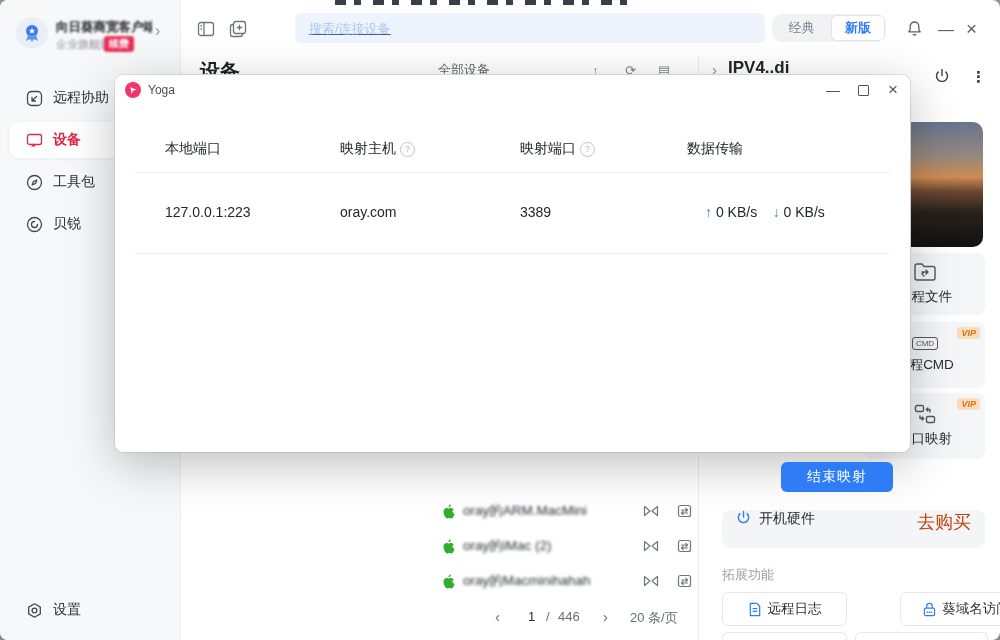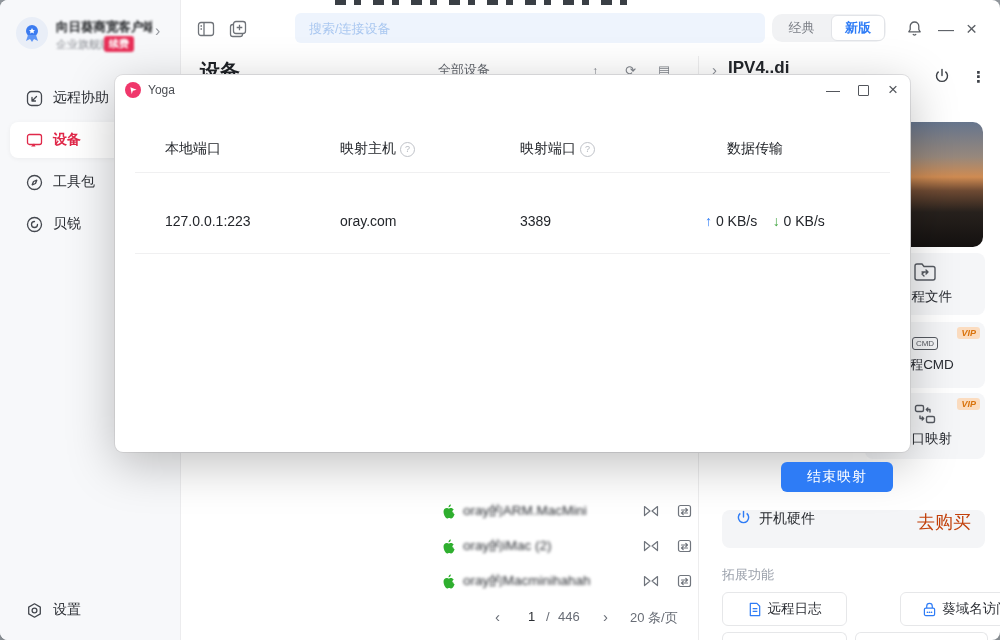--- a/index.html
+++ b/index.html
@@ -19,21 +19,21 @@
   .ubadge{left:104px;top:36px;background:#e83058;color:#fff;font-size:10px;padding:1px 5px;border-radius:3px;font-weight:bold;}
   .uchev{left:155px;top:22px;color:#9a9da3;font-size:16px;}
   .side-item{left:10px;width:160px;height:36px;border-radius:8px;display:flex;align-items:center;
              padding-left:16px;box-sizing:border-box;gap:10px;color:#2c2f35;font-size:14px;cursor:pointer;}
   .side-item svg{flex:0 0 auto;}
   .side-item.active{background:#fff;color:#e0294a;box-shadow:0 1px 5px rgba(0,0,0,.05);font-weight:bold;}
 
   
   .tb-icon{top:20px;width:18px;height:18px;color:#6f7379;cursor:pointer;}
   .search{left:295px;top:13px;width:470px;height:30px;background:#eef4fd;border:none;border-radius:6px;
-          padding:0 14px;font-size:13px;color:#3d5a86;box-sizing:border-box;outline:none;font-family:inherit;}
+          padding:0 14px;font-size:13px;color:#3d5a86;box-sizing:border-box;outline:none;font-family:inherit;text-decoration:underline;}
   .search::placeholder{color:#a9c7f0;}
   .toggle{left:772px;top:14px;width:114px;height:28px;background:#f1f2f4;border-radius:10px;display:flex;align-items:center;}
   .tg-classic{flex:1;text-align:center;font-size:13px;color:#7b7f86;cursor:pointer;}
   .tg-new{width:54px;height:26px;margin-right:1px;background:#fff;border:1px solid #e2e4e8;border-radius:6px;
           display:flex;align-items:center;justify-content:center;font-size:13px;color:#2e7cf6;font-weight:bold;cursor:pointer;box-sizing:border-box;}
   .winbtn{color:#5c6066;font-size:16px;cursor:pointer;line-height:1;}
 
   
   .page-title{left:200px;top:58px;font-size:20px;font-weight:bold;color:#1e2126;}
   .filter{left:438px;top:61px;font-size:13px;color:#62666d;}
@@ -69,21 +69,21 @@
           box-shadow:0 12px 48px rgba(0,0,0,.25),0 0 0 1px #e6e6e8;}
   .dlg-icon{left:10px;top:7px;width:16px;height:16px;border-radius:50%;background:#f0376b;
             display:flex;align-items:center;justify-content:center;}
   .dlg-title{left:33px;top:8px;font-size:12px;color:#4b4e53;}
   .dlg-ctl{top:8px;color:#53565c;font-size:14px;cursor:pointer;line-height:1;}
   .dlg-max{top:10px;width:9px;height:9px;border:1.2px solid #53565c;border-radius:1px;cursor:pointer;}
   .th{top:65px;font-size:14px;font-weight:500;color:#1c1f24;display:flex;align-items:center;gap:4px;}
   .help{width:13px;height:13px;border:1px solid #c0c3c9;border-radius:50%;color:#b4b8bf;font-size:9px;
         display:inline-flex;align-items:center;justify-content:center;cursor:pointer;}
   .dlg-div{left:20px;width:755px;height:1px;background:#f0f0f1;}
-  .td{top:138px;font-size:14px;color:#23262b;}
+  .td{top:129px;font-size:14px;color:#23262b;}
   .uparrow{color:#2e7cf6;font-weight:bold;}
   .dnarrow{color:#3fa43f;font-weight:bold;}
   .endbtn{left:666px;top:387px;width:112px;height:30px;background:#2e7cf6;border:none;border-radius:6px;
           color:#fff;font-size:14px;cursor:pointer;font-family:inherit;letter-spacing:1px;}
 
   
   .clipfrag{left:335px;top:0;width:300px;height:5px;
     background:repeating-linear-gradient(90deg,#3a3f45 0 11px,transparent 11px 19px,#3a3f45 19px 26px,transparent 26px 38px);}
 </style>
 </head>
@@ -308,21 +308,21 @@
       <span>本地端口</span>
     </div>
     <div class="abs th" style="left:225px">
       <span>映射主机</span>
       <span class="help">?</span>
     </div>
     <div class="abs th" style="left:405px">
       <span>映射端口</span>
       <span class="help">?</span>
     </div>
-    <div class="abs th" style="left:612px">
+    <div class="abs th" style="left:572px">
       <span>数据传输</span>
     </div>
 
     <div class="abs dlg-div" style="top:97px"></div>
 
     <div class="abs td" style="left:50px">127.0.0.1:223</div>
     <div class="abs td" style="left:225px">oray.com</div>
     <div class="abs td" style="left:405px">3389</div>
     <div class="abs td" style="left:590px">
       <span class="uparrow">↑</span>

